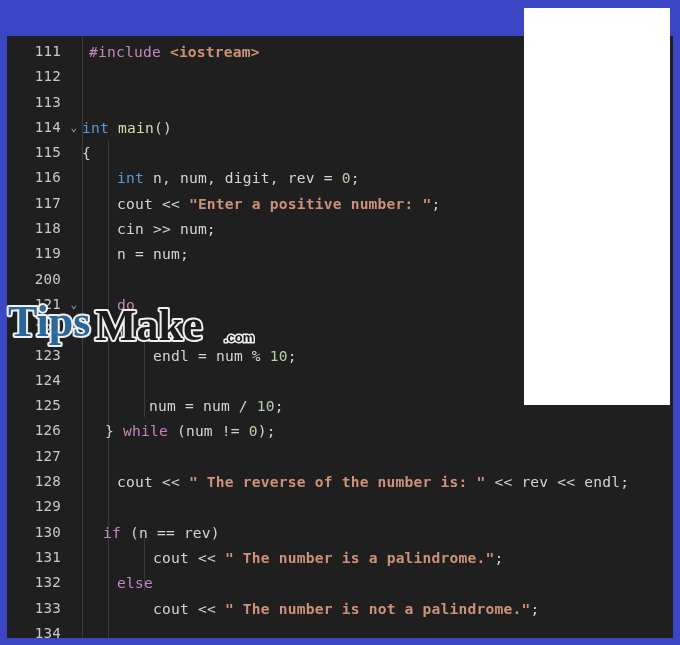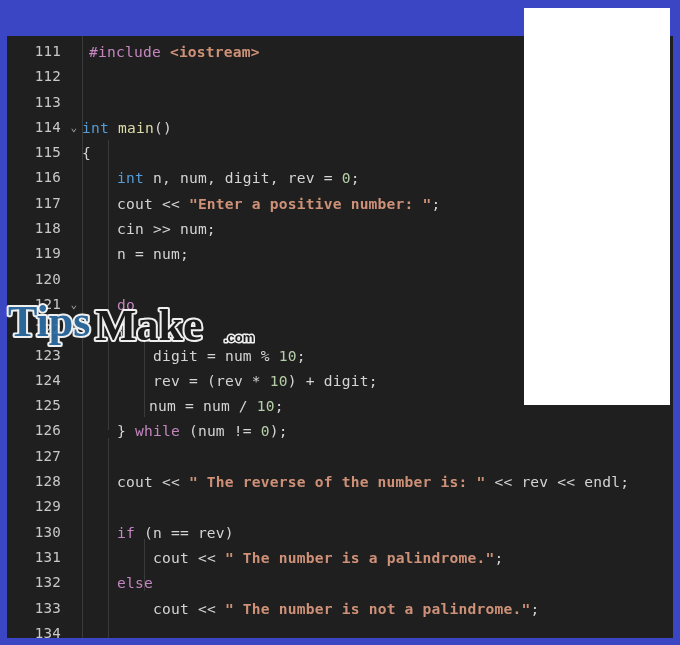--- a/index.html
+++ b/index.html
@@ -197,59 +197,58 @@
         <span class="content" style="left:110px"><span class="k-plain">cin &gt;&gt; num;</span></span>
       </div>
 
       <div class="line">
         <span class="gutter">119</span>
         <span class="fold"></span>
         <span class="content" style="left:110px"><span class="k-plain">n = num;</span></span>
       </div>
 
       <div class="line">
-        <span class="gutter">120</span>
+        <span class="gutter">200</span>
         <span class="fold"></span>
         <span class="content"></span>
       </div>
 
       <div class="line">
         <span class="gutter">121</span>
         <span class="fold">⌄</span>
         <span class="content" style="left:110px"><span class="k-pre">do</span></span>
       </div>
 
       <div class="line">
         <span class="gutter">122</span>
         <span class="fold"></span>
         <span class="content" style="left:110px"><span class="k-plain">{</span></span>
       </div>
 
       <div class="line">
         <span class="gutter">123</span>
         <span class="fold"></span>
-        <span class="content" style="left:146px"><span class="k-plain">digit = num % </span><span class="k-num">10</span><span class="k-plain">;</span></span>
+        <span class="content" style="left:146px"><span class="k-plain">endl = num % </span><span class="k-num">10</span><span class="k-plain">;</span></span>
       </div>
 
       <div class="line">
         <span class="gutter">124</span>
         <span class="fold"></span>
-        <span class="content" style="left:146px"><span class="k-plain">rev = (rev * </span><span class="k-num">10</span><span class="k-plain">) + digit;</span></span>
       </div>
 
       <div class="line">
         <span class="gutter">125</span>
         <span class="fold"></span>
         <span class="content" style="left:142px"><span class="k-plain">num = num / </span><span class="k-num">10</span><span class="k-plain">;</span></span>
       </div>
 
       <div class="line">
         <span class="gutter">126</span>
         <span class="fold"></span>
-        <span class="content" style="left:110px"><span class="k-plain">} </span><span class="k-pre">while</span><span class="k-plain"> (num != </span><span class="k-num">0</span><span class="k-plain">);</span></span>
+        <span class="content" style="left:98px"><span class="k-plain">} </span><span class="k-pre">while</span><span class="k-plain"> (num != </span><span class="k-num">0</span><span class="k-plain">);</span></span>
       </div>
 
       <div class="line">
         <span class="gutter">127</span>
         <span class="fold"></span>
         <span class="content"></span>
       </div>
 
       <div class="line">
         <span class="gutter">128</span>
@@ -259,21 +258,21 @@
 
       <div class="line">
         <span class="gutter">129</span>
         <span class="fold"></span>
         <span class="content"></span>
       </div>
 
       <div class="line">
         <span class="gutter">130</span>
         <span class="fold"></span>
-        <span class="content" style="left:110px"><span class="k-pre">if</span><span class="k-plain"> (n == rev)</span></span>
+        <span class="content" style="left:96px"><span class="k-pre">if</span><span class="k-plain"> (n == rev)</span></span>
       </div>
 
       <div class="line">
         <span class="gutter">131</span>
         <span class="fold"></span>
         <span class="content" style="left:146px"><span class="k-plain">cout &lt;&lt; </span><span class="k-str">" The number is a palindrome."</span><span class="k-plain">;</span></span>
       </div>
 
       <div class="line">
         <span class="gutter">132</span>

